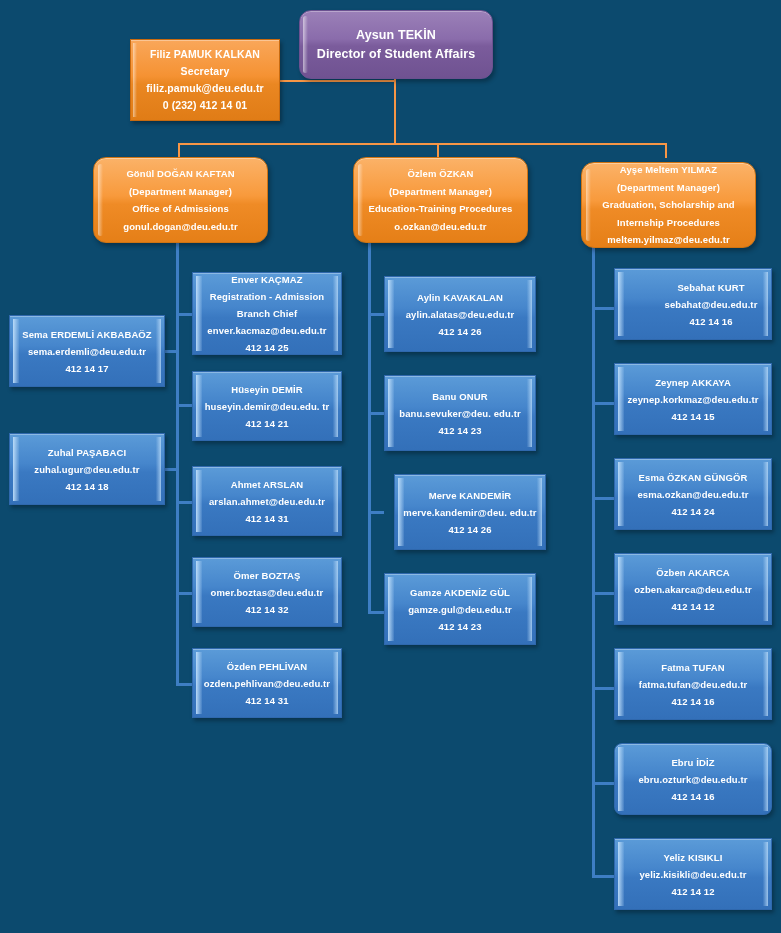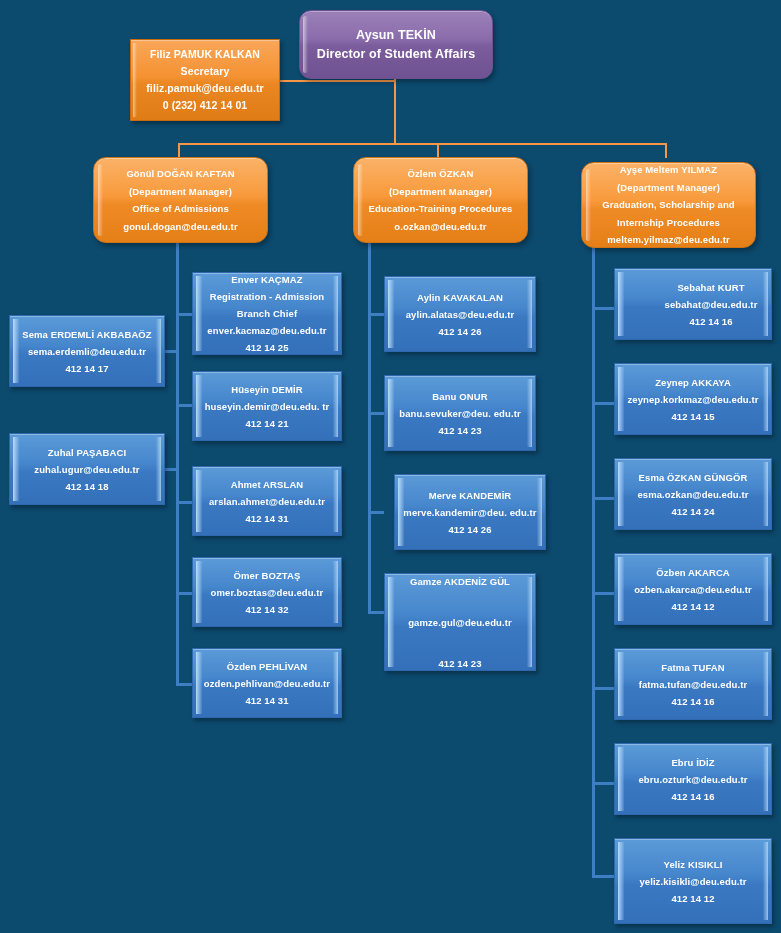--- a/index.html
+++ b/index.html
@@ -212,21 +212,21 @@
   <div class="node blue" style="left:384px;top:375px;width:152px;height:76px;">
     <div class="txt">Banu ONUR</div>
     <div class="txt">banu.sevuker@deu. edu.tr</div>
     <div class="txt">412 14 23</div>
   </div>
   <div class="node blue" style="left:384px;top:474px;width:152px;height:76px;margin-left:10px;">
     <div class="txt">Merve KANDEMİR</div>
     <div class="txt">merve.kandemir@deu. edu.tr</div>
     <div class="txt">412 14 26</div>
   </div>
-  <div class="node blue" style="left:384px;top:573px;width:152px;height:98px;gap:24px;">
+  <div class="node blue" style="left:384px;top:573px;width:152px;height:72px;">
     <div class="txt">Gamze AKDENİZ GÜL</div>
     <div class="txt">gamze.gul@deu.edu.tr</div>
     <div class="txt">412 14 23</div>
   </div>
 
   <div class="node blue" style="left:614px;top:268px;width:158px;height:72px;padding-left:36px;">
     <div class="txt">Sebahat KURT</div>
     <div class="txt">sebahat@deu.edu.tr</div>
     <div class="txt">412 14 16</div>
   </div>
@@ -243,24 +243,24 @@
   <div class="node blue" style="left:614px;top:553px;width:158px;height:72px;">
     <div class="txt">Özben AKARCA</div>
     <div class="txt">ozben.akarca@deu.edu.tr</div>
     <div class="txt">412 14 12</div>
   </div>
   <div class="node blue" style="left:614px;top:648px;width:158px;height:72px;">
     <div class="txt">Fatma TUFAN</div>
     <div class="txt">fatma.tufan@deu.edu.tr</div>
     <div class="txt">412 14 16</div>
   </div>
-  <div class="node blue" style="left:614px;top:743px;width:158px;height:72px;">
+  <div class="node blue" style="left:614px;top:743px;width:158px;height:72px;border-radius:8px;">
     <div class="txt">Ebru İDİZ</div>
     <div class="txt">ebru.ozturk@deu.edu.tr</div>
     <div class="txt">412 14 16</div>
   </div>
-  <div class="node blue" style="left:614px;top:838px;width:158px;height:86px;text-align:center;">
+  <div class="node blue" style="left:614px;top:838px;width:158px;height:72px;text-align:center;">
     <div class="txt">Yeliz KISIKLI</div>
     <div class="txt">yeliz.kisikli@deu.edu.tr</div>
     <div class="txt">412 14 12</div>
   </div>
 
 </div>
 
 </body></html>

